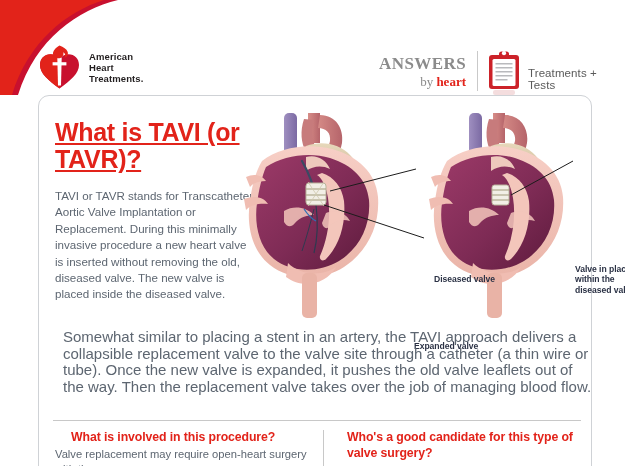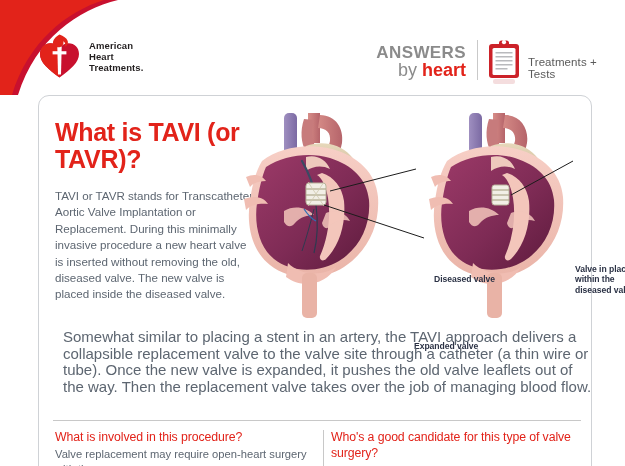--- a/index.html
+++ b/index.html
@@ -8,68 +8,69 @@
     font-family:"Liberation Sans", sans-serif;
     -webkit-font-smoothing:antialiased;
   }
   .page{position:relative;width:625px;height:466px;background:#fff;overflow:hidden;}
 
   
   .swoosh{position:absolute;left:0;top:0;width:170px;height:95px;overflow:hidden;pointer-events:none;}
   .swoosh svg{display:block;}
 
   
-  .header{position:absolute;left:0;top:0;width:625px;height:95px;}
+  .header{position:absolute;left:0;top:11px;width:625px;height:95px;}
   .logo{position:absolute;left:38px;top:34px;display:flex;align-items:center;gap:7px;}
   .logo-mark{width:44px;height:45px;flex:0 0 auto;}
   .logo-text{
     font-size:9.5px;line-height:11.2px;font-weight:bold;color:#231f20;
     letter-spacing:.1px;
   }
   .logo-text span{display:block;}
 
-  .answers{position:absolute;left:374px;top:44px;text-align:right;width:92px;}
+  .answers{position:absolute;left:374px;top:44px;text-align:right;width:92px;font-family:Liberation Serif, serif;}
   .answers .l1{font-size:17px;font-weight:bold;color:#8b8b8b;letter-spacing:.4px;line-height:17px;}
-  .answers .l2{font-size:18px;line-height:19px;color:#8b8b8b;}
+  .answers .l2{font-size:13px;line-height:19px;color:#8b8b8b;}
   .answers .l2 b{color:#e2231a;font-weight:bold;}
   .vrule{position:absolute;left:477px;top:40px;width:1px;height:40px;background:#c9c9c9;}
 
   .clip{position:absolute;left:487px;top:39px;width:34px;height:46px;}
   .cat{position:absolute;left:528px;top:56px;font-size:11.5px;color:#5a5a5a;letter-spacing:.1px;}
 
   
   .card{
     position:absolute;left:38px;top:95px;width:554px;height:400px;
     border:1px solid #cfd2d6;border-radius:11px;
     background:#fff;box-sizing:border-box;
   }
   .card-inner{position:absolute;left:0;top:0;right:0;bottom:0;}
 
   .title{
     position:absolute;left:16px;top:23px;width:215px;
     font-size:25px;line-height:27px;font-weight:bold;color:#e2231a;
     letter-spacing:-.3px;
+    text-decoration:underline;
   }
   .intro{
     position:absolute;left:16px;top:92px;width:200px;
     font-size:11.6px;line-height:16.4px;color:#5d6671;
   }
   .para{
     position:absolute;left:24px;top:233px;width:530px;
     font-size:15px;line-height:16.6px;color:#5d6671;
   }
 
   .hr{position:absolute;left:14px;top:324px;width:528px;height:1px;background:#c8c8c8;}
   .colrule{position:absolute;left:284px;top:334px;width:1px;height:66px;background:#c8c8c8;}
 
   .col{position:absolute;top:334px;}
   .col.left{left:16px;width:258px;}
   .col.right{left:292px;width:250px;}
   .col h3{
-    margin:0 0 1px 0;font-size:12.3px;line-height:15.5px;font-weight:normal;
+    margin:0 0 1px 16px;font-size:12.3px;line-height:15.5px;font-weight:bold;
     color:#e2231a;letter-spacing:-.1px;
   }
   .col p{margin:0;font-size:11.2px;line-height:15px;color:#5d6671;}
 
   
   .figure{position:absolute;left:195px;top:17px;width:355px;height:205px;}
   .figure svg{display:block;}
 
   .fig-label{
     position:absolute;font-size:8.6px;line-height:10.4px;color:#2b3245;

